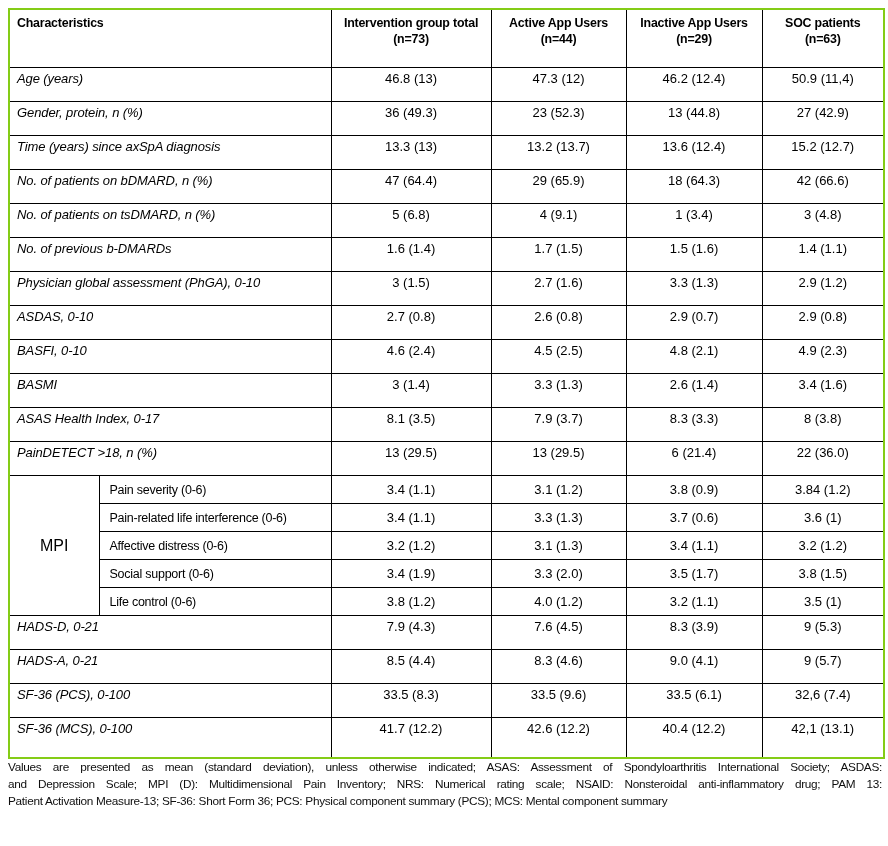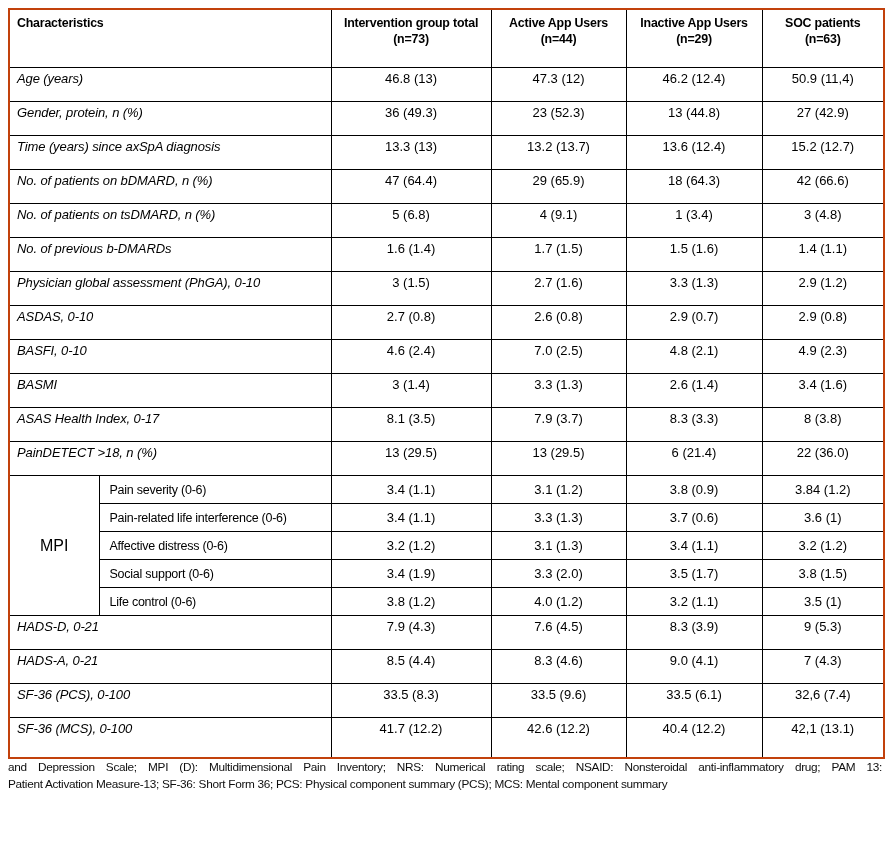--- a/index.html
+++ b/index.html
@@ -12,21 +12,21 @@
     font-family: "Liberation Sans", sans-serif;
     color: #000000;
   }
   table.char-table {
     position: absolute;
     left: 8px;
     top: 8px;
     width: 877px;
     border-collapse: collapse;
     table-layout: fixed;
-    border: 2px solid #c2410c;
+    border: 2px solid #84cc16;
   }
   .char-table th, .char-table td {
     border: 1.4px solid #000000;
     overflow: hidden;
   }
   thead th {
     height: 52px;
     vertical-align: top;
     padding: 5px 3px 0 3px;
     font-size: 12.4px;
@@ -171,21 +171,21 @@
         <tr class="row-main">
           <td class="row-label" colspan="2">ASDAS, 0-10</td>
           <td class="val">2.7 (0.8)</td>
           <td class="val">2.6 (0.8)</td>
           <td class="val thick-left">2.9 (0.7)</td>
           <td class="val">2.9 (0.8)</td>
         </tr>
         <tr class="row-main">
           <td class="row-label" colspan="2">BASFI, 0-10</td>
           <td class="val">4.6 (2.4)</td>
-          <td class="val">7.0 (2.5)</td>
+          <td class="val">4.5 (2.5)</td>
           <td class="val thick-left">4.8 (2.1)</td>
           <td class="val">4.9 (2.3)</td>
         </tr>
         <tr class="row-main">
           <td class="row-label" colspan="2">BASMI</td>
           <td class="val">3 (1.4)</td>
           <td class="val">3.3 (1.3)</td>
           <td class="val thick-left">2.6 (1.4)</td>
           <td class="val">3.4 (1.6)</td>
         </tr>
@@ -244,37 +244,38 @@
           <td class="val">7.9 (4.3)</td>
           <td class="val">7.6 (4.5)</td>
           <td class="val thick-left">8.3 (3.9)</td>
           <td class="val">9 (5.3)</td>
         </tr>
         <tr class="row-main">
           <td class="row-label" colspan="2">HADS-A, 0-21</td>
           <td class="val">8.5 (4.4)</td>
           <td class="val">8.3 (4.6)</td>
           <td class="val thick-left">9.0 (4.1)</td>
-          <td class="val">7 (4.3)</td>
+          <td class="val">9 (5.7)</td>
         </tr>
         <tr class="row-main">
           <td class="row-label" colspan="2">SF-36 (PCS), 0-100</td>
           <td class="val">33.5 (8.3)</td>
           <td class="val">33.5 (9.6)</td>
           <td class="val thick-left">33.5 (6.1)</td>
           <td class="val">32,6 (7.4)</td>
         </tr>
         <tr class="row-main">
           <td class="row-label" colspan="2">SF-36 (MCS), 0-100</td>
           <td class="val">41.7 (12.2)</td>
           <td class="val">42.6 (12.2)</td>
           <td class="val thick-left">40.4 (12.2)</td>
           <td class="val">42,1 (13.1)</td>
         </tr>
       </tbody>
   </table>
 
   <div class="footnote" id="footnote">
+      <div class="fn-line">Values are presented as mean (standard deviation), unless otherwise indicated; ASAS: Assessment of Spondyloarthritis International Society; ASDAS:</div>
       <div class="fn-line">and Depression Scale; MPI (D): Multidimensional Pain Inventory; NRS: Numerical rating scale; NSAID: Nonsteroidal anti-inflammatory drug; PAM 13:</div>
       <div class="fn-line fn-last">Patient Activation Measure-13; SF-36: Short Form 36; PCS: Physical component summary (PCS); MCS: Mental component summary</div>
     </div>
 
 </div>
 
 </body></html>

